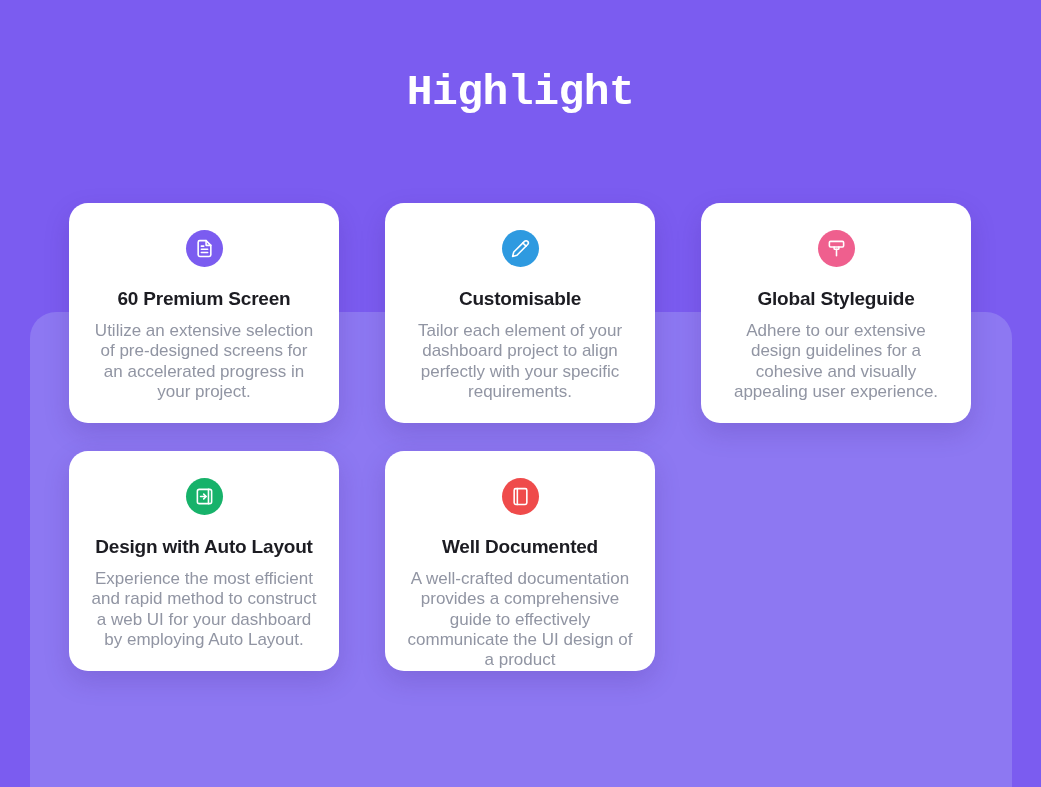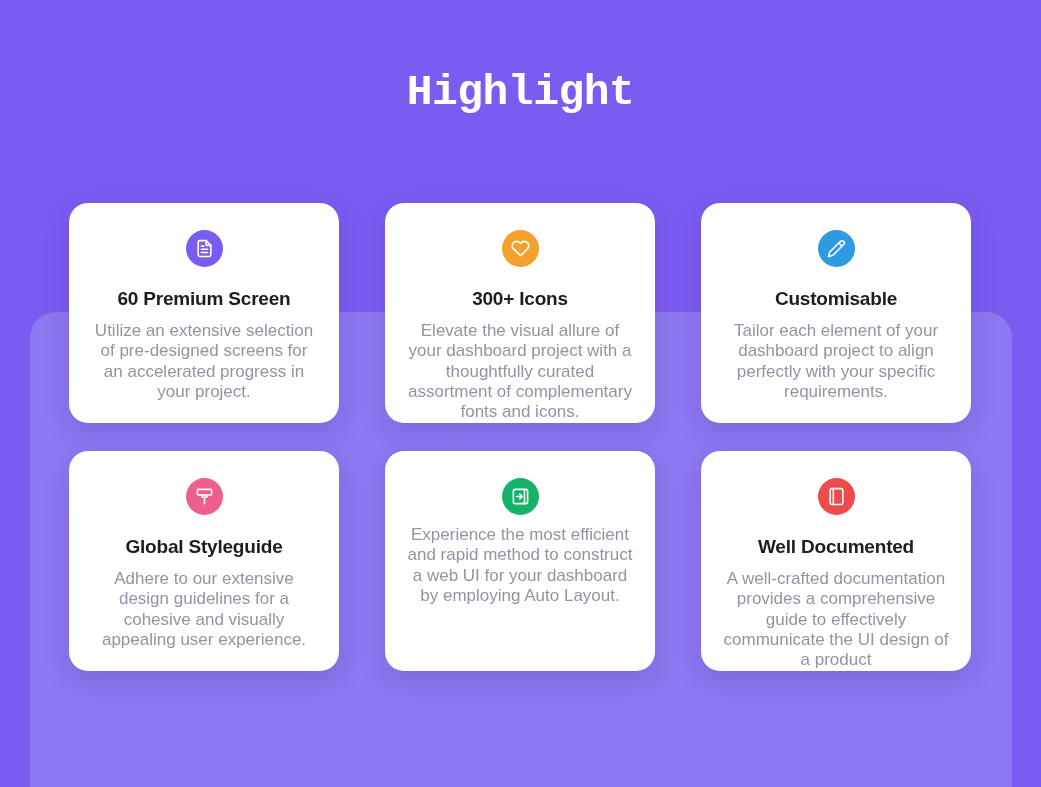--- a/index.html
+++ b/index.html
@@ -112,31 +112,20 @@
           <line x1="8" y1="13" x2="16" y2="13"></line>
           <line x1="8" y1="17" x2="16" y2="17"></line>
           <line x1="8" y1="9" x2="11" y2="9"></line>
         </svg>
       </span>
     </div>
     <div class="card-title">60 Premium Screen</div>
     <div class="card-desc">Utilize an extensive selection of pre-designed screens for an accelerated progress in your project.</div>
   </div>
 
-  <div class="card">
-    <div class="card-icon-circle" style="background:#f5a02a">
-      <span>
-        <svg width="19" height="19" viewBox="0 0 24 24" fill="none" stroke="#ffffff" stroke-width="2" stroke-linecap="round" stroke-linejoin="round">
-          <path d="M20.8 4.6a5.5 5.5 0 0 0-7.8 0L12 5.7l-1-1.1a5.5 5.5 0 0 0-7.8 7.8l1.1 1L12 21.2l7.7-7.8 1.1-1a5.5 5.5 0 0 0 0-7.8z"></path>
-        </svg>
-      </span>
-    </div>
-    <div class="card-title">300+ Icons</div>
-    <div class="card-desc">Elevate the visual allure of your dashboard project with a thoughtfully curated assortment of complementary fonts and icons.</div>
-  </div>
 
   <div class="card">
     <div class="card-icon-circle" style="background:#2e9ae0">
       <span>
         <svg width="19" height="19" viewBox="0 0 24 24" fill="none" stroke="#ffffff" stroke-width="2" stroke-linecap="round" stroke-linejoin="round">
           <path d="M17 3a2.8 2.8 0 1 1 4 4L7.5 20.5 2 22l1.5-5.5z"></path>
           <line x1="15" y1="5" x2="19" y2="9"></line>
         </svg>
       </span>
     </div>
@@ -162,20 +151,21 @@
     <div class="card-icon-circle" style="background:#17b26a">
       <span>
         <svg width="19" height="19" viewBox="0 0 24 24" fill="none" stroke="#ffffff" stroke-width="2" stroke-linecap="round" stroke-linejoin="round">
           <rect x="3" y="3" width="18" height="18" rx="2.5"></rect>
           <line x1="17" y1="3" x2="17" y2="21"></line>
           <line x1="7" y1="12" x2="14" y2="12"></line>
           <polyline points="11 9 14 12 11 15"></polyline>
         </svg>
       </span>
     </div>
+    <div class="card-title">Design with Auto Layout</div>
     <div class="card-desc">Experience the most efficient and rapid method to construct a web UI for your dashboard by employing Auto Layout.</div>
   </div>
 
   <div class="card">
     <div class="card-icon-circle" style="background:#ef4b4b">
       <span>
         <svg width="19" height="19" viewBox="0 0 24 24" fill="none" stroke="#ffffff" stroke-width="2" stroke-linecap="round" stroke-linejoin="round">
           <rect x="4" y="2" width="16" height="20" rx="2"></rect>
           <line x1="8" y1="2" x2="8" y2="22"></line>
         </svg>

